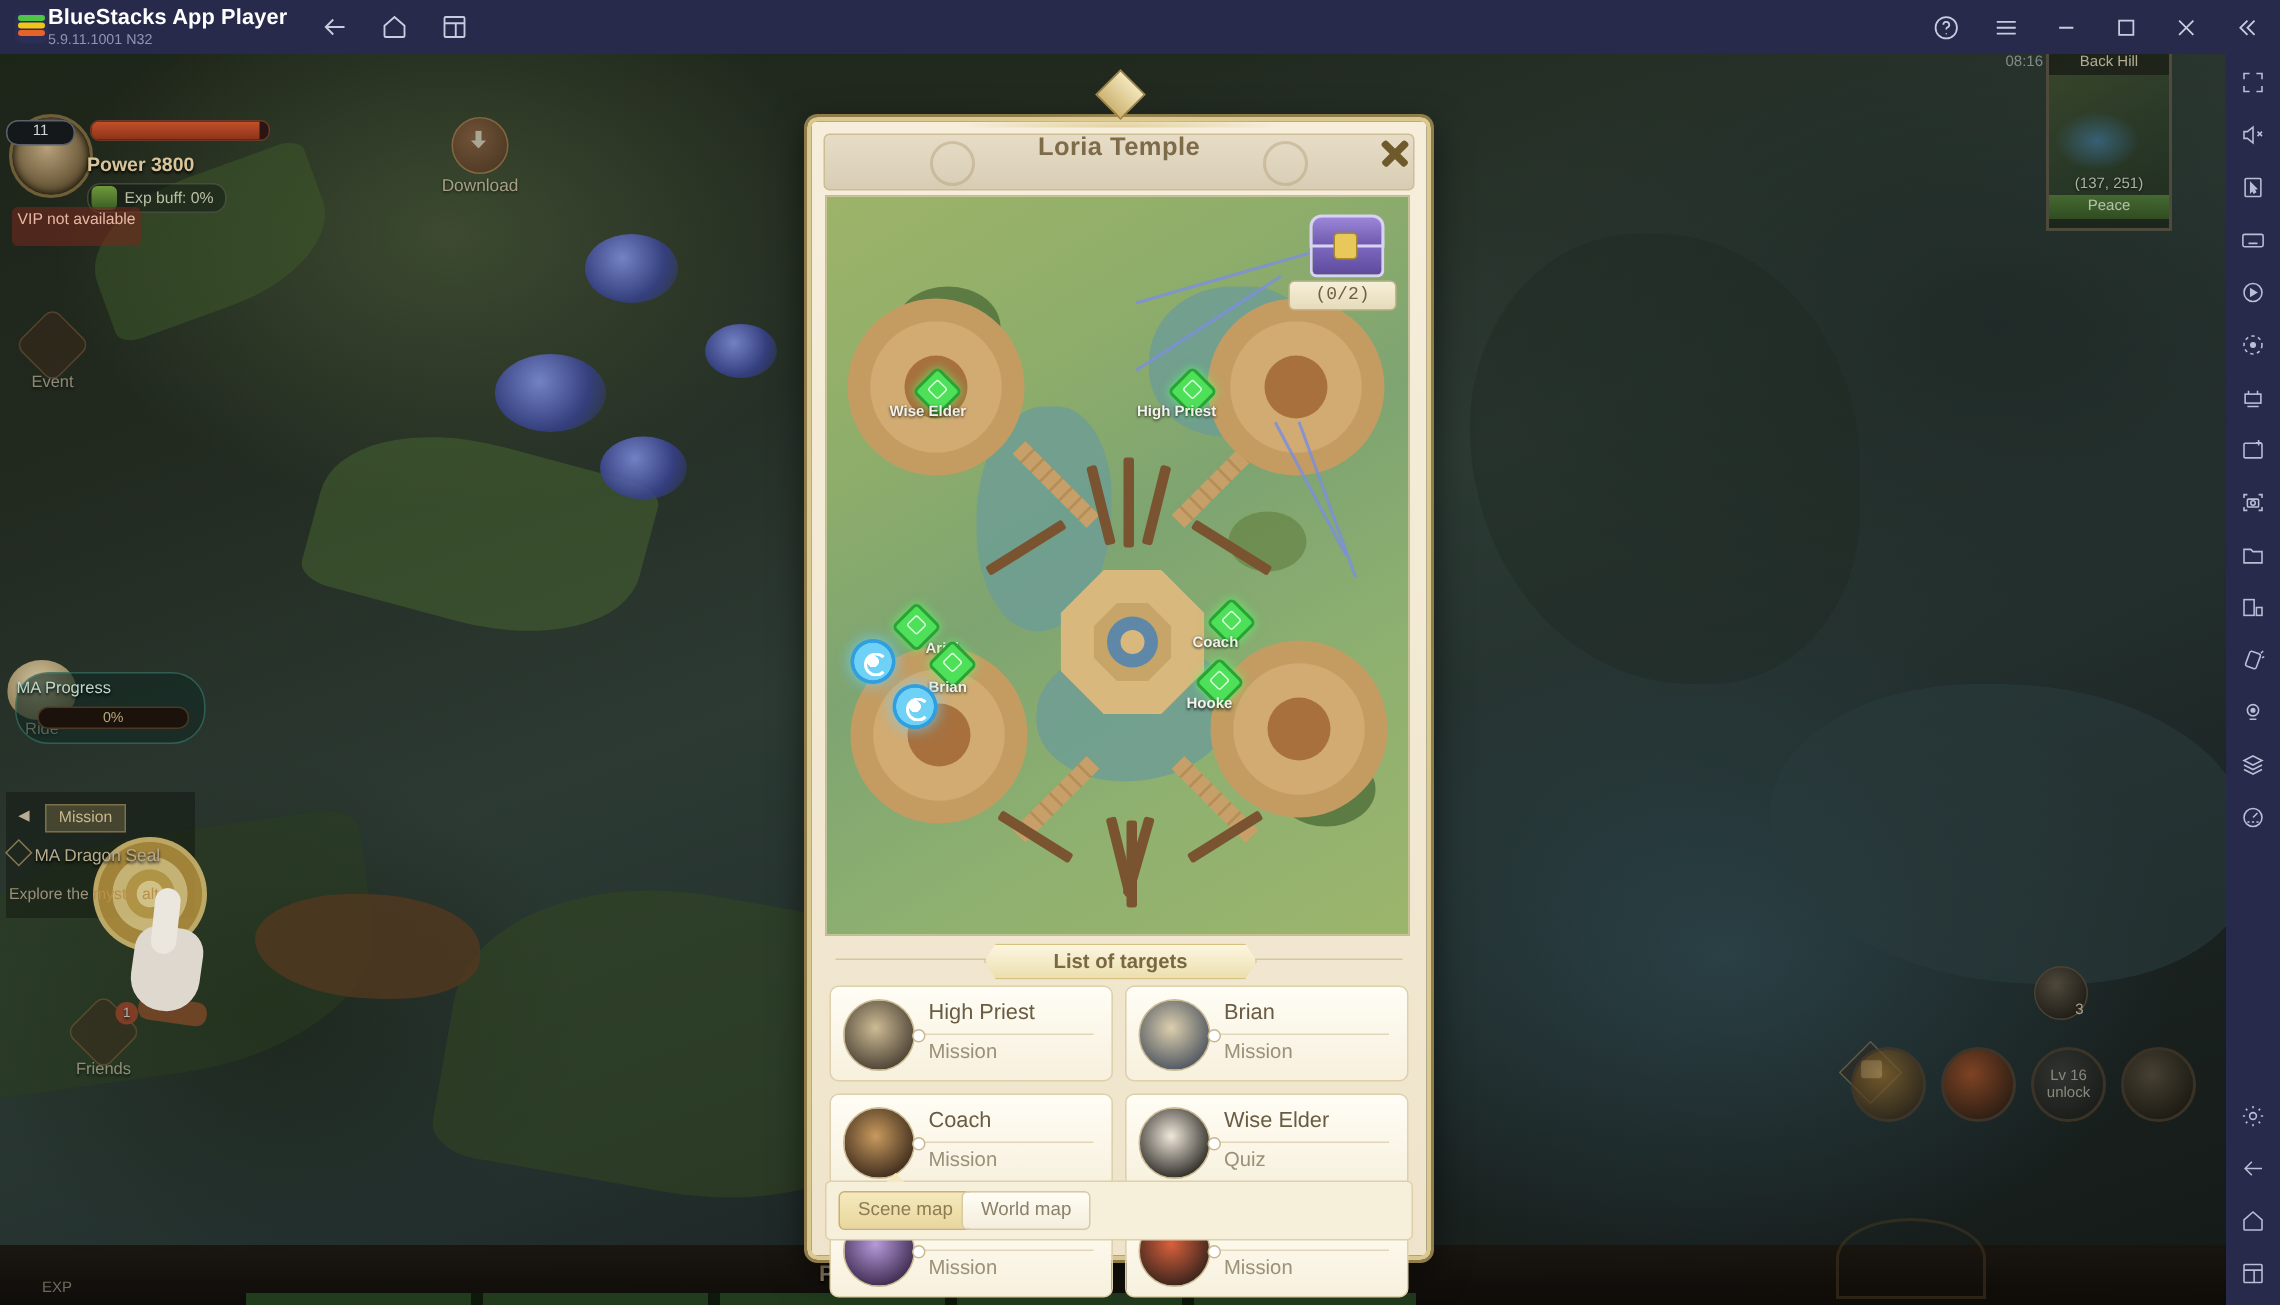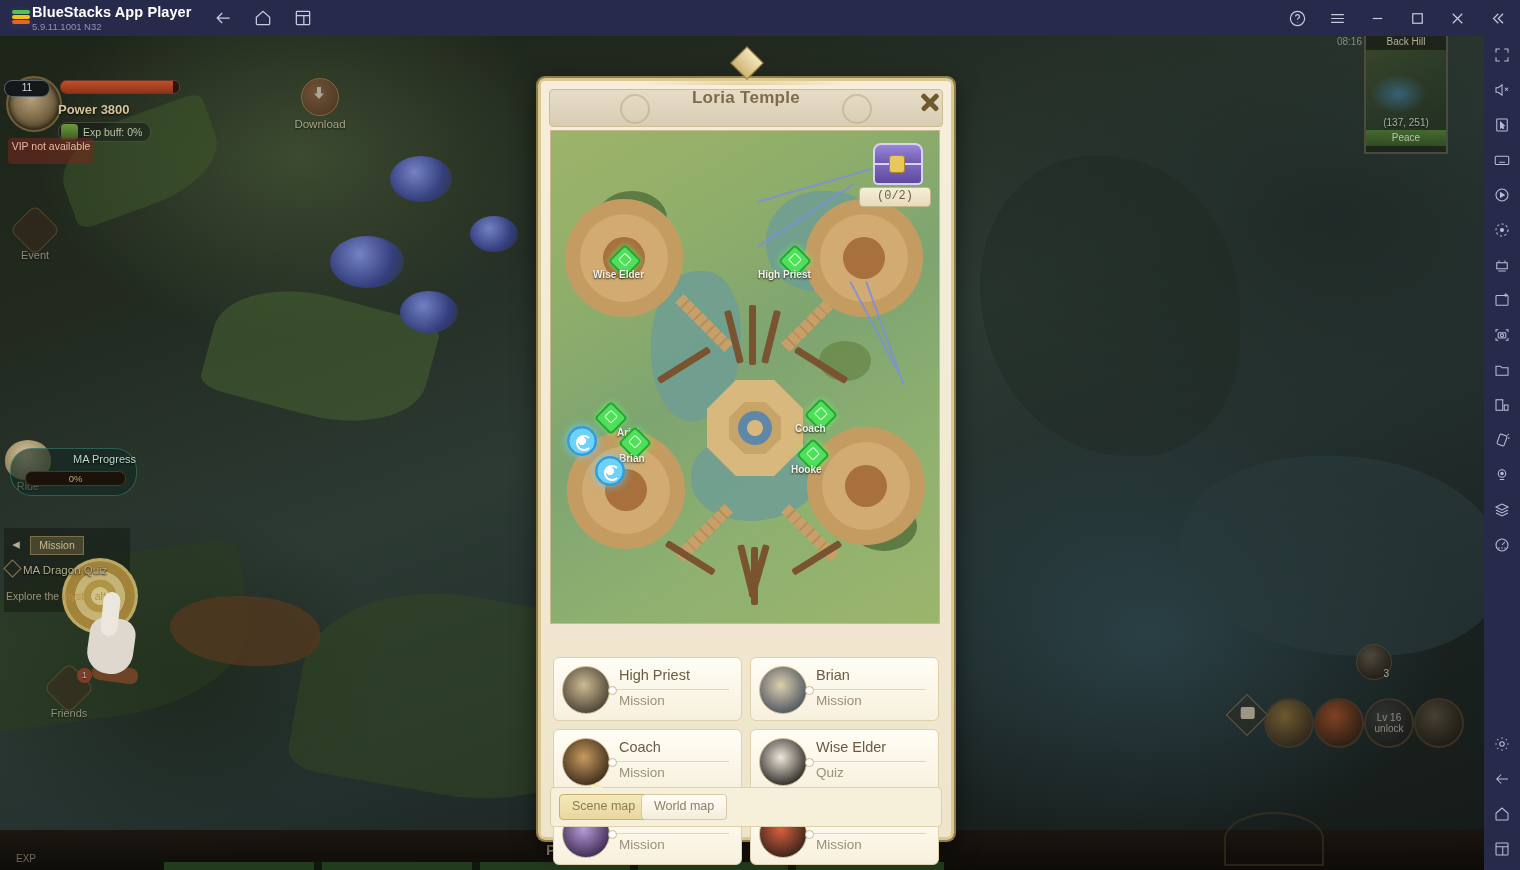--- a/index.html
+++ b/index.html
@@ -53,21 +53,21 @@
                  background:rgba(70,40,26,.62);border:1px solid rgba(180,130,70,.5);}
   .sideicon .badge{position:absolute;right:4px;top:-2px;width:15px;height:15px;border-radius:50%;background:#b8422a;color:#fff;font-size:9px;line-height:15px;}
 
   .dl{position:absolute;left:292px;top:42px;width:56px;text-align:center;color:#cfc4a6;font-size:11.5px;text-shadow:0 1px 2px #000;opacity:.72;}
   .dl .circ{width:36px;height:36px;margin:0 auto 2px;border-radius:50%;background:radial-gradient(circle at 40% 35%,#8a5c3e,#4d2f1c);
             border:1px solid #a3764a;position:relative;}
   .dl .arr{position:absolute;left:12px;top:8px;width:10px;height:12px;background:#d9cfc0;clip-path:polygon(30% 0,70% 0,70% 55%,100% 55%,50% 100%,0 55%,30% 55%);}
 
   .ma-prog{position:absolute;left:10px;top:412px;width:125px;height:46px;border-radius:22px;
            background:rgba(18,40,34,.62);border:1px solid rgba(70,160,140,.45);}
-  .ma-prog .lbl{position:absolute;left:0;right:0;top:4px;text-align:right;color:#bcd8cc;font-size:11px;text-shadow:0 1px 2px #000;}
+  .ma-prog .lbl{position:absolute;left:0;right:0;top:4px;text-align:left;color:#bcd8cc;font-size:11px;text-shadow:0 1px 2px #000;}
   .ma-prog .bar{position:absolute;left:14px;right:10px;top:22px;height:13px;border-radius:7px;background:#1b120c;border:1px solid #4a3a24;}
   .ma-prog .bar em{position:absolute;left:0;right:0;top:0;text-align:center;font-style:normal;color:#b9a878;font-size:9.5px;line-height:13px;}
   .ride{position:absolute;left:0;top:404px;width:56px;text-align:center;color:#cdbfa4;font-size:11px;text-shadow:0 1px 2px #000;}
   .ride .head{width:46px;height:40px;margin:0 auto;border-radius:50% 50% 45% 45%;background:radial-gradient(circle at 45% 38%,#e6d5ad,#9c8a5e 72%);opacity:.9;}
 
   .mission-panel{position:absolute;left:4px;top:492px;width:126px;height:84px;background:rgba(14,16,12,.42);}
   .mission-tab{position:absolute;left:30px;top:500px;width:52px;height:17px;background:rgba(150,130,80,.35);
                border:1px solid rgba(190,165,105,.45);color:#c9b98e;font-size:10.5px;text-align:center;line-height:16px;}
   .mission-arrow{position:absolute;left:6px;top:498px;width:20px;height:20px;color:#b8ad92;font-size:15px;line-height:20px;text-align:center;}
   .mis-t{position:absolute;left:6px;top:526px;color:#b7ab8d;font-size:11.5px;text-shadow:0 1px 2px #000;}
@@ -85,37 +85,37 @@
   
   .minimap{position:absolute;right:36px;top:-4px;width:80px;height:118px;border:2px solid #5a5242;background:#1b2418;opacity:.78;}
   .minimap .mtitle{height:16px;background:#1d2016;color:#d9cfae;font-size:10px;text-align:center;line-height:16px;}
   .minimap .mbody{position:relative;height:80px;background:
       radial-gradient(ellipse 40px 28px at 40% 55%,#3c6e8a,transparent 70%),
       linear-gradient(150deg,#3c4a2a,#2a3a26 60%,#23301f);}
   .minimap .mcoord{position:absolute;left:0;right:0;bottom:2px;text-align:center;color:#cfd6c0;font-size:10px;text-shadow:0 1px 2px #000;}
   .minimap .mstate{height:16px;background:linear-gradient(#4e7a32,#355520);color:#dfe8cf;font-size:10px;text-align:center;line-height:16px;}
   .clock{position:absolute;right:122px;top:0px;color:#cdd3d8;font-size:10px;opacity:.55;}
 
-  .skillrow{position:absolute;right:20px;bottom:122px;display:flex;align-items:center;opacity:.7;}
+  .skillrow{position:absolute;right:20px;bottom:122px;display:flex;align-items:center;gap:10px;opacity:.7;}
   .skill{width:46px;height:46px;border-radius:50%;border:2px solid #4a3b2a;background:radial-gradient(circle at 40% 35%,#8f6c30,#3a2a16 75%);}
   .skill.red{background:radial-gradient(circle at 40% 35%,#a84e22,#3a1d0d 75%);}
   .skill.lock{background:radial-gradient(circle at 40% 35%,#3a3a34,#1d1d1a 75%);color:#b9b3a4;font-size:10px;display:flex;align-items:center;justify-content:center;text-align:center;line-height:11px;}
   .skill.sword{background:radial-gradient(circle at 40% 35%,#5b4f3c,#221c12 75%);}
   .minisk{position:absolute;right:92px;bottom:190px;width:34px;height:34px;border-radius:50%;border:1px solid #5b4a32;
           background:radial-gradient(circle at 40% 35%,#5e5140,#241d14 75%);opacity:.75;}
   .minisk span{position:absolute;right:2px;bottom:0;color:#d9cfb3;font-size:10px;}
   .pcdia{position:absolute;right:222px;bottom:140px;width:28px;height:28px;transform:rotate(45deg);border:1px solid #7c6a4c;
          background:rgba(50,42,28,.6);opacity:.7;}
   .pcdia b{position:absolute;left:6px;top:6px;width:14px;height:12px;background:#cfc3a6;transform:rotate(-45deg);border-radius:2px;}
 
   
   .bottombar{position:absolute;left:0;bottom:0;width:1484px;height:40px;background:linear-gradient(#1a140e,#0d0a07);opacity:.92;}
   .botmenu{position:absolute;left:546px;bottom:12px;display:flex;gap:36px;}
   .botmenu span{color:#8d7d5f;font-size:15px;font-weight:bold;text-shadow:0 1px 2px #000;}
-  .expfoot{position:absolute;left:16px;bottom:6px;color:#6e6a5c;font-size:10px;}
+  .expfoot{position:absolute;left:28px;bottom:6px;color:#6e6a5c;font-size:10px;}
   .botgreen{position:absolute;left:164px;bottom:0;width:780px;height:8px;background:repeating-linear-gradient(90deg,#23401f 0 150px,#0d1a0c 150px 158px);opacity:.9;}
   .wheel{position:absolute;right:160px;bottom:4px;width:96px;height:50px;border-radius:50% 50% 0 0;border:2px solid #4a3a22;opacity:.5;}
 
   
   .toolbar{position:absolute;right:0;top:36px;width:36px;height:834px;background:#272a4b;display:flex;flex-direction:column;align-items:center;padding-top:6px;box-sizing:border-box;z-index:40;}
   .tool{width:28px;height:28px;margin-bottom:8px;display:flex;align-items:center;justify-content:center;cursor:pointer;}
   .tool svg{stroke:#b9bdd6;fill:none;stroke-width:1.4;}
   .tool.spacer{height:170px;margin:0;}
 
   
@@ -246,21 +246,21 @@
       <div class="bar">
         <em>0%</em>
       </div>
     </div>
 
     <div class="mission-panel"></div>
     <div class="mission-arrow">◂</div>
     <div class="mission-tab">Mission</div>
     <div class="seal"></div>
     <div class="mis-t">
-      <span class="mdia"></span><span>MA Dragon Quiz</span>
+      <span class="mdia"></span><span>MA Dragon Seal</span>
     </div>
     <div class="mis-s">
       <span>Explore the </span><em>mystic altar</em>
     </div>
     <div class="hand">
       <div class="cuff"></div>
         <div class="palm"></div>
         <div class="finger"></div>
     </div>
 
@@ -394,20 +394,27 @@
       <div class="portal" style="left:44px;top:325px;"></div>
 
       <div class="chest">
         <div class="body"></div>
           <div class="lid"></div>
           <div class="lock"></div>
       </div>
       <div class="chestcount">(0/2)</div>
     </div>
 
+    <div class="divider">
+      <div class="line l"></div>
+        <div class="line r"></div>
+      <div class="dot" style="left:118px;"></div>
+      <div class="dot" style="right:118px;"></div>
+      <div class="tag">List of targets</div>
+    </div>
 
     <div class="targets">
       <div class="tcard">
         <div class="av" style="background:radial-gradient(circle at 45% 40%,#cdbb94,#4a4134 78%)"></div>
         <div class="nm">High Priest</div>
         <div class="sep"></div>
         <div class="sub">Mission</div>
       </div>
       <div class="tcard">
         <div class="av" style="background:radial-gradient(circle at 45% 40%,#dccfae,#4d5560 78%)"></div>

